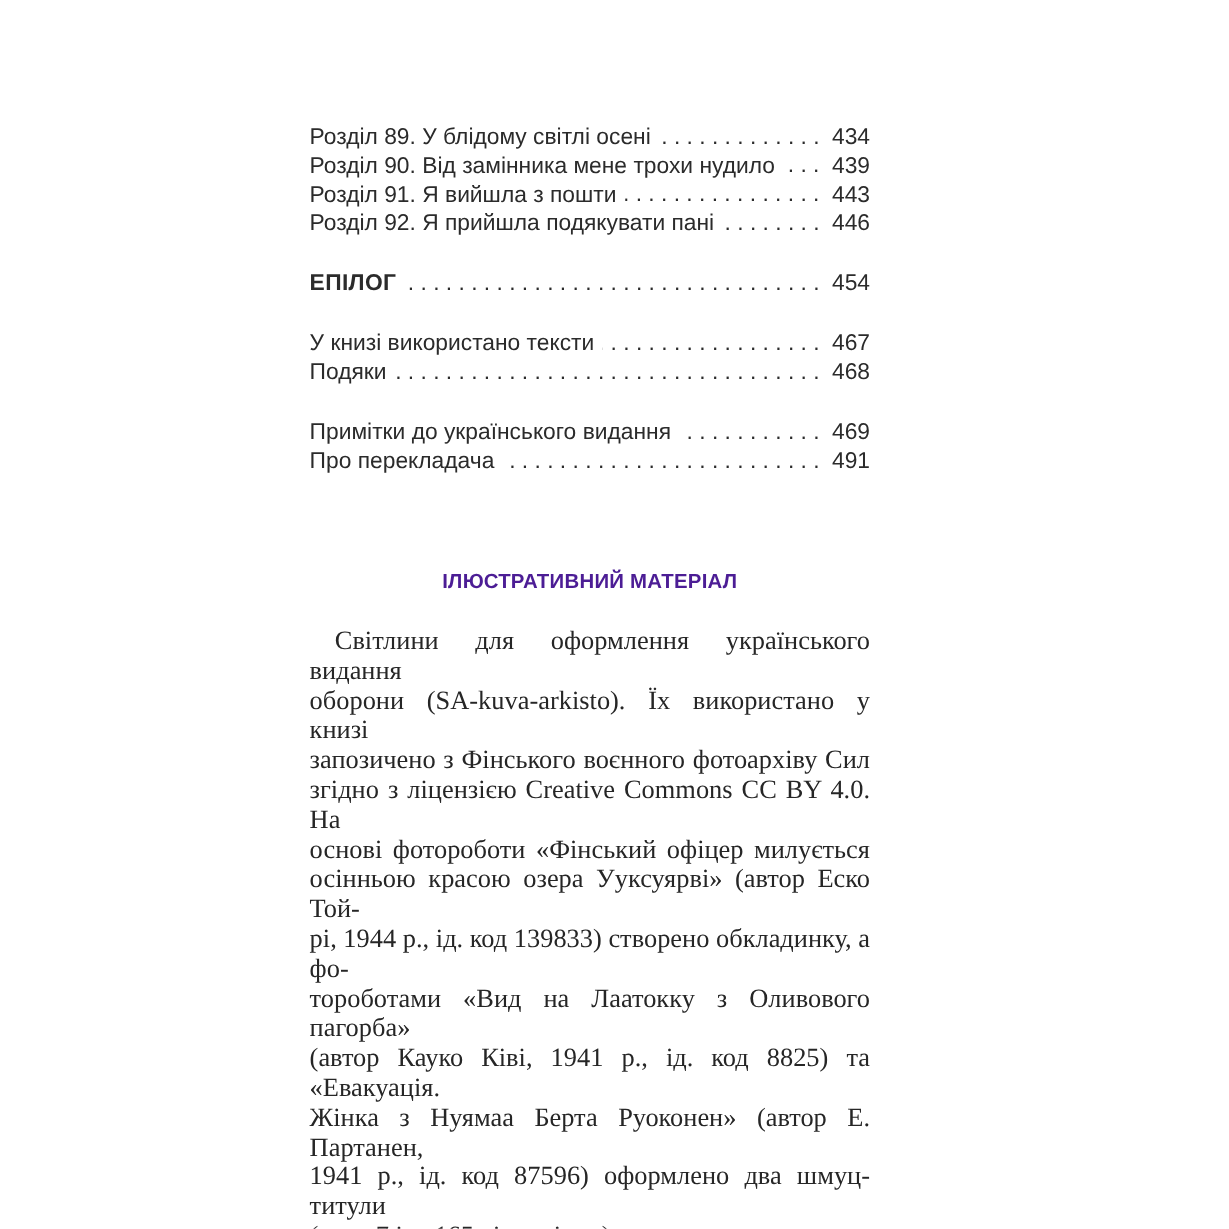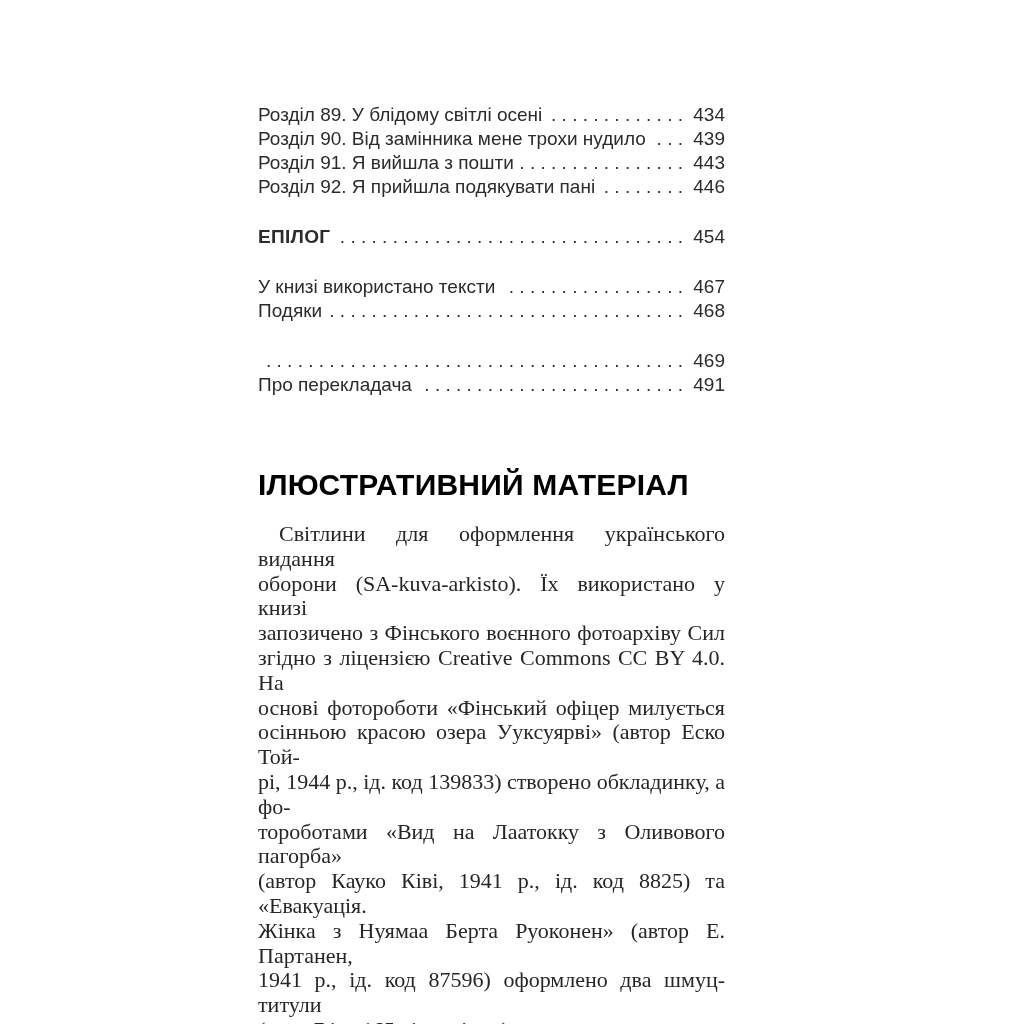--- a/index.html
+++ b/index.html
@@ -42,24 +42,24 @@
   .toc-page {
     flex: 0 0 auto;
     min-width: 34px;
     text-align: right;
   }
   
   .section-heading {
     margin: 73px 0 22px 0;
     font-family: "Liberation Sans", sans-serif;
     font-weight: bold;
-    font-size: 30px;
+    font-size: 17px;
     line-height: 30px;
-    text-align: left;
-    color: #000000;
+    text-align: center;
+    color: #4c1d95;
     letter-spacing: 0.2px;
   }
   
   .paragraph {
     font-family: "Liberation Serif", serif;
     font-size: 22px;
     color: #262626;
   }
   .p-line {
     line-height: 24.8px;
@@ -116,20 +116,21 @@
         </div>
         <div class="toc-row">
           <span class="toc-label">Подяки</span>
           <span class="toc-leader" dir="rtl">. . . . . . . . . . . . . . . . . . . . . . . . . . . . . . . . . . . . . . . . . . . . . . . . . . . . . . . . . . . .</span>
           <span class="toc-page">468</span>
         </div>
       </div>
 
       <div class="toc-group">
         <div class="toc-row">
+          <span class="toc-label">Примітки до українського видання</span>
           <span class="toc-leader" dir="rtl">. . . . . . . . . . . . . . . . . . . . . . . . . . . . . . . . . . . . . . . . . . . . . . . . . . . . . . . . . . . .</span>
           <span class="toc-page">469</span>
         </div>
         <div class="toc-row">
           <span class="toc-label">Про перекладача</span>
           <span class="toc-leader" dir="rtl">. . . . . . . . . . . . . . . . . . . . . . . . . . . . . . . . . . . . . . . . . . . . . . . . . . . . . . . . . . . .</span>
           <span class="toc-page">491</span>
         </div>
       </div>
 

